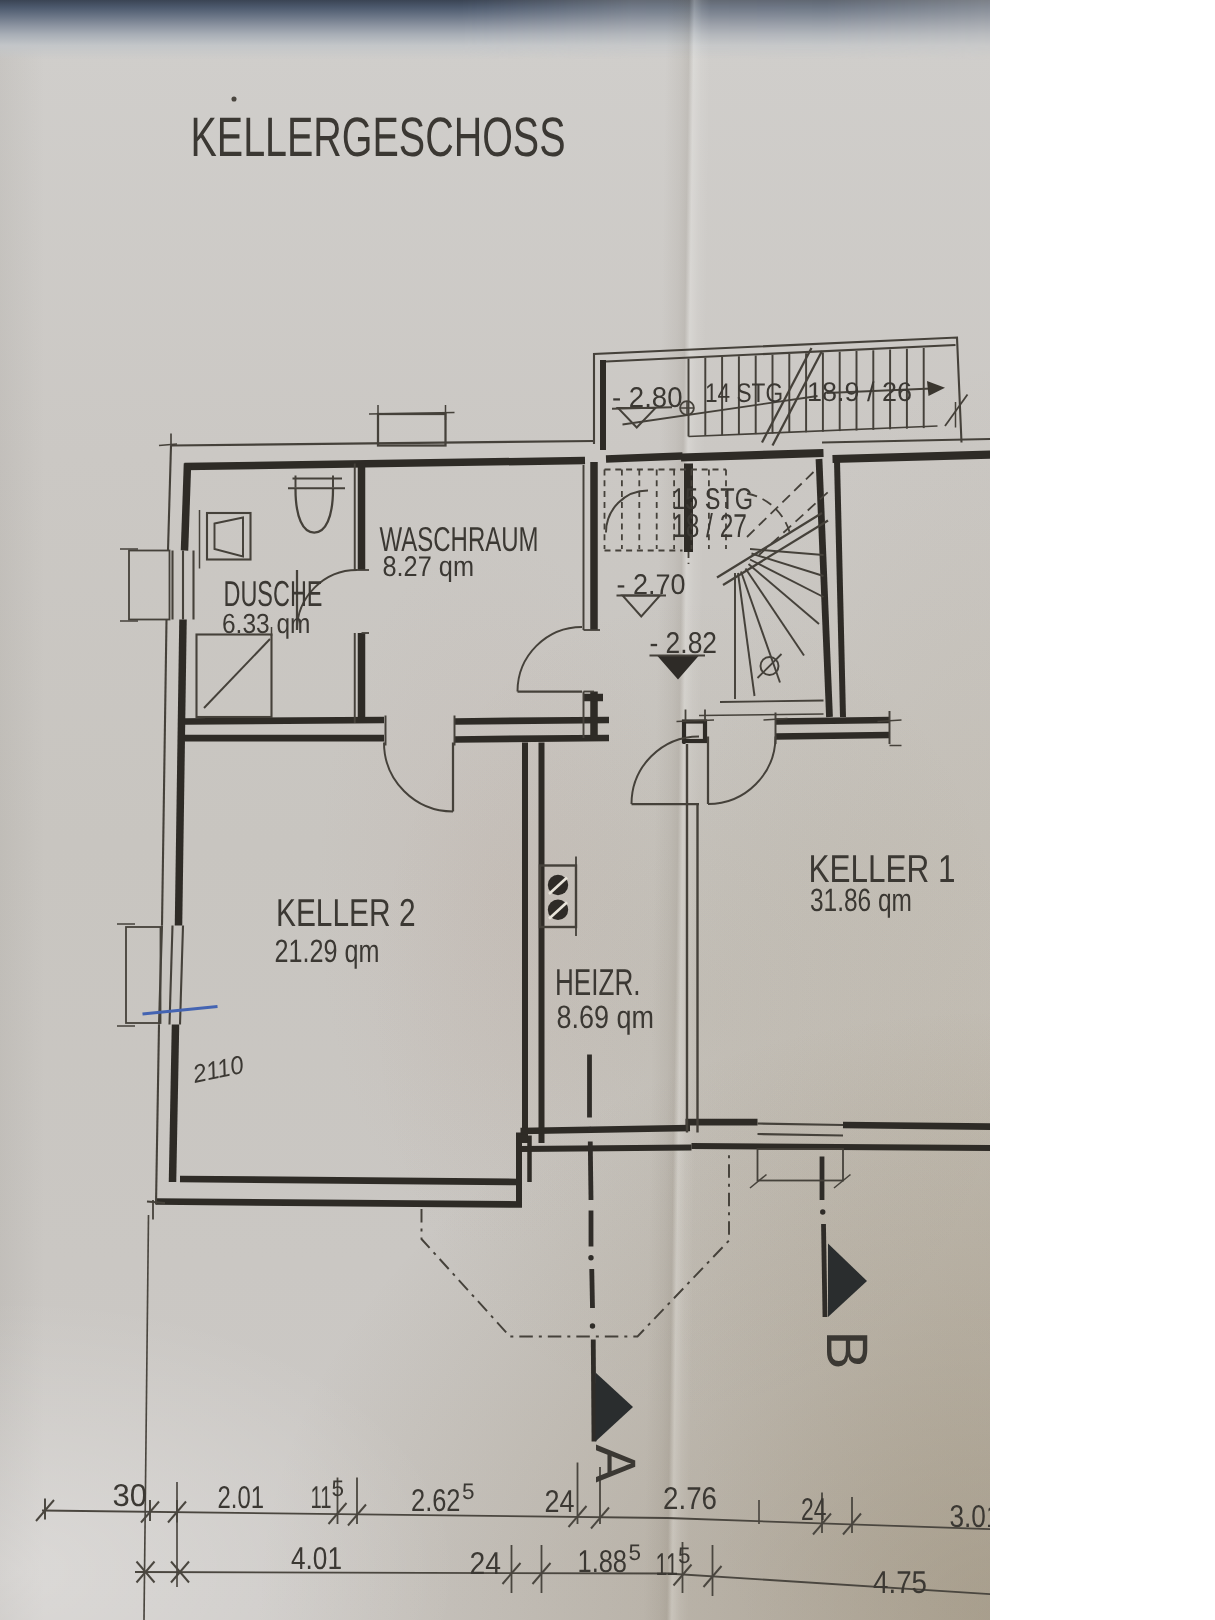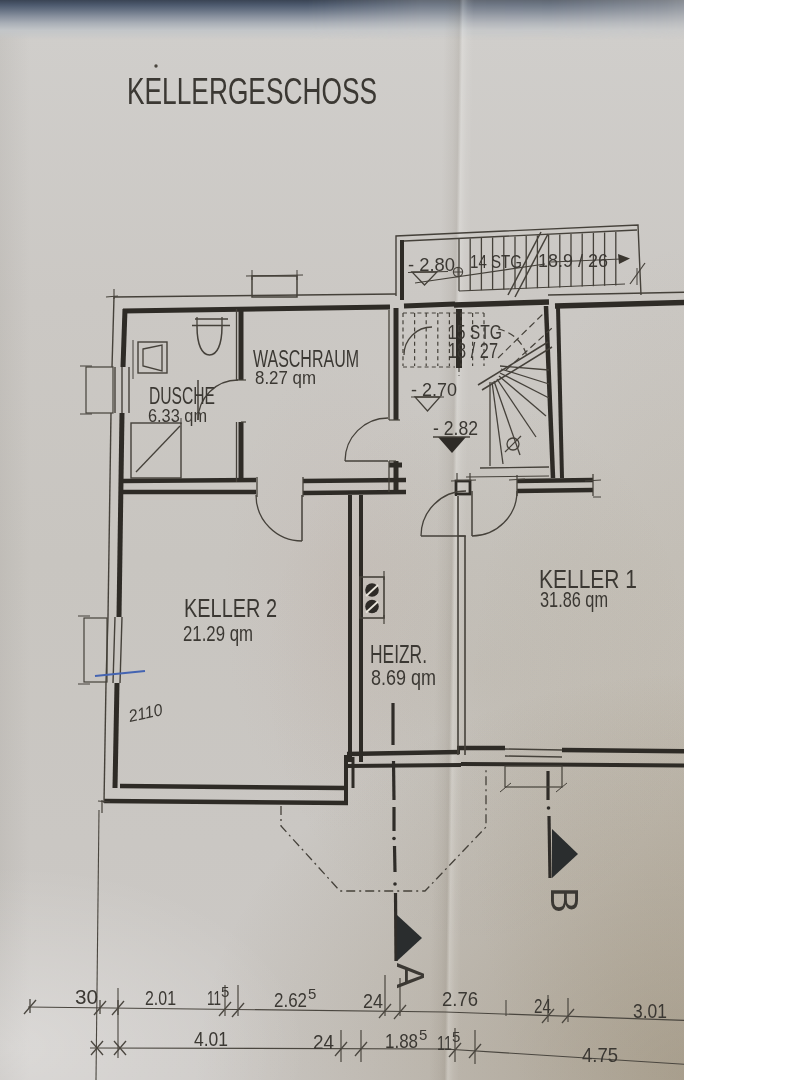--- a/index.html
+++ b/index.html
@@ -6,21 +6,20 @@
   #page{position:relative;width:660px;height:1080px;overflow:hidden;
     font-family:"Liberation Sans",sans-serif;
     background:
       radial-gradient(ellipse 420px 260px at 2% 97%, rgba(255,255,255,0.30), rgba(255,255,255,0) 70%),
       radial-gradient(ellipse 740px 600px at 102% 100%, rgba(108,88,48,0.36), rgba(108,88,48,0) 68%),
       linear-gradient(90deg, rgba(120,115,108,0.10) 0px, rgba(120,115,108,0.0) 30px),
       radial-gradient(ellipse 300px 380px at 70% 62%, rgba(120,100,60,0.09), rgba(120,100,60,0) 72%),
       radial-gradient(ellipse 160px 320px at 50% 55%, rgba(185,150,140,0.10), rgba(185,150,140,0) 75%),
       radial-gradient(ellipse 330px 720px at 103% 70%, rgba(150,130,92,0.17), rgba(150,130,92,0) 72%),
       linear-gradient(180deg, #d0cecb 3%, #cbc8c4 28%, #c8c5c0 52%, #cac7c3 78%, #ccc9c6 100%);
-    padding-left: 24px;
   }
   .strip{position:absolute;left:0;top:0;width:810px;height:42px;
     background:linear-gradient(180deg, #3a4454 0px, #4d5a6e 5px, #6b7687 11px, #8b93a0 17px, #a8aeb6 23px, #c2c5c8 30px, rgba(204,203,201,0) 40px);
     -webkit-mask-image:linear-gradient(90deg, rgba(0,0,0,1) 0%, rgba(0,0,0,1) 38%, rgba(0,0,0,0.72) 52%, rgba(0,0,0,0.75) 68%, rgba(0,0,0,0.55) 82%, rgba(0,0,0,0.22) 93%, rgba(0,0,0,0.12) 100%);
     mask-image:linear-gradient(90deg, rgba(0,0,0,1) 0%, rgba(0,0,0,1) 38%, rgba(0,0,0,0.72) 52%, rgba(0,0,0,0.75) 68%, rgba(0,0,0,0.55) 82%, rgba(0,0,0,0.22) 93%, rgba(0,0,0,0.12) 100%);
   }
   .crease{position:absolute;left:444px;top:0;width:30px;height:1080px;
     transform:skewX(-0.8deg);transform-origin:top left;
     background:linear-gradient(90deg, rgba(0,0,0,0) 0%, rgba(110,100,85,0.08) 35%, rgba(105,95,80,0.14) 52%, rgba(255,255,252,0.22) 63%, rgba(255,255,252,0.08) 80%, rgba(0,0,0,0) 100%);}
   svg{position:absolute;left:0;top:0;}

